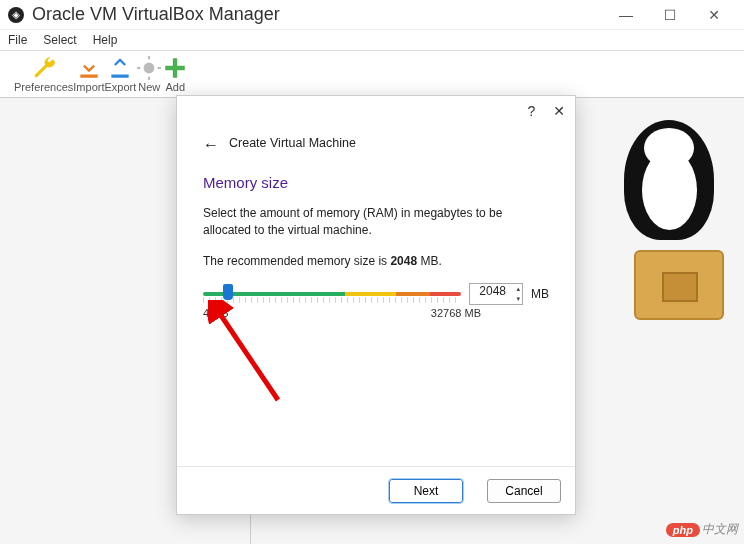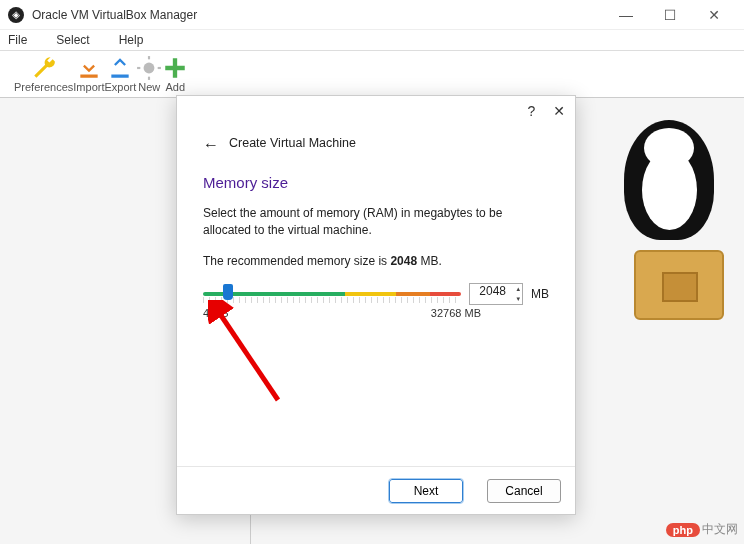--- a/index.html
+++ b/index.html
@@ -2,25 +2,25 @@
 <html><head>
 <meta charset="utf-8">
 <style>
 * { box-sizing: border-box; font-family: "Segoe UI", Tahoma, sans-serif; }
 body { margin: 0; width: 744px; height: 544px; background: #fff; position: relative; overflow: hidden; font-size: 12px; color: #222; }
 
 
 .titlebar { height: 30px; display: flex; align-items: center; padding: 0 8px; border-bottom: 1px solid #eee; background: #fff; }
 .titlebar .logo { width: 16px; height: 16px; background: #222; border-radius: 50%; display: flex; align-items: center; justify-content: center; margin-right: 8px; }
 .titlebar .logo span { color: #fff; font-size: 10px; }
-.titlebar .title { flex: 1; font-size: 12px; color: #333; }
+.titlebar .title { flex: 1; font-size: 18px; color: #333; }
 .titlebar .winbtn { width: 44px; height: 30px; text-align: center; line-height: 30px; color: #555; font-size: 14px; }
 
 
-.menubar { height: 20px; display: flex; align-items: center; gap: 29px; padding: 0 8px; font-size: 12px; color: #333; }
+.menubar { height: 20px; display: flex; align-items: center; gap: 16px; padding: 0 8px; font-size: 12px; color: #333; }
 
 
 .toolbar { height: 48px; display: flex; align-items: stretch; border-top: 1px solid #ddd; border-bottom: 1px solid #ccc; background: #fff; }
 .tools-panel { width: 250px; background: #2e86de; color: #fff; display: flex; align-items: center; padding: 0 8px; }
 .tools-panel .icon svg { width: 28px; height: 28px; fill: #fff; }
 .tools-panel .label { margin-left: 10px; font-weight: 600; flex: 1; font-size: 13px; }
 .tools-panel .right-icons { display: flex; gap: 4px; }
 .tools-panel .right-icons svg { width: 20px; height: 20px; fill: #fff; }
 .toolbar-actions { display: flex; align-items: center; gap: 0; padding: 0 14px; }
 .toolbar-btn { display: flex; flex-direction: column; align-items: center; font-size: 11px; color: #555; }
@@ -59,21 +59,21 @@
 
 
 .arrow { position: absolute; left: 208px; top: 300px; pointer-events: none; }
 
 
 .dlg-footer { height: 48px; border-top: 1px solid #e6e6e6; display: flex; justify-content: flex-end; align-items: center; gap: 24px; padding: 0 14px; }
 .dlg-footer button { height: 24px; min-width: 74px; border: 1px solid #999; background: #fdfdfd; border-radius: 3px; font-size: 12px; }
 .dlg-footer button.primary { border-color: #2f7fd1; color: #000; background: #fff; outline: 1px solid #a7cdf0; }
 
 
-.watermark { position: absolute; right: 6px; bottom: 6px; font-size: 12px; color: #888; display: flex; align-items: center; gap: 2px; }
+.watermark { position: absolute; right: 6px; bottom: 6px; font-size: 12px; color: #888; display: flex; align-items: center; gap: 2px; font-style: italic; }
 .watermark .badge { background: #e74c3c; color: #fff; border-radius: 10px; padding: 1px 7px; font-weight: 700; font-size: 11px; }
 </style>
 </head>
 <body>
 
 <div class="titlebar">
   <div class="logo">
       <span>◈</span>
     </div>
   <div class="title">Oracle VM VirtualBox Manager</div>

